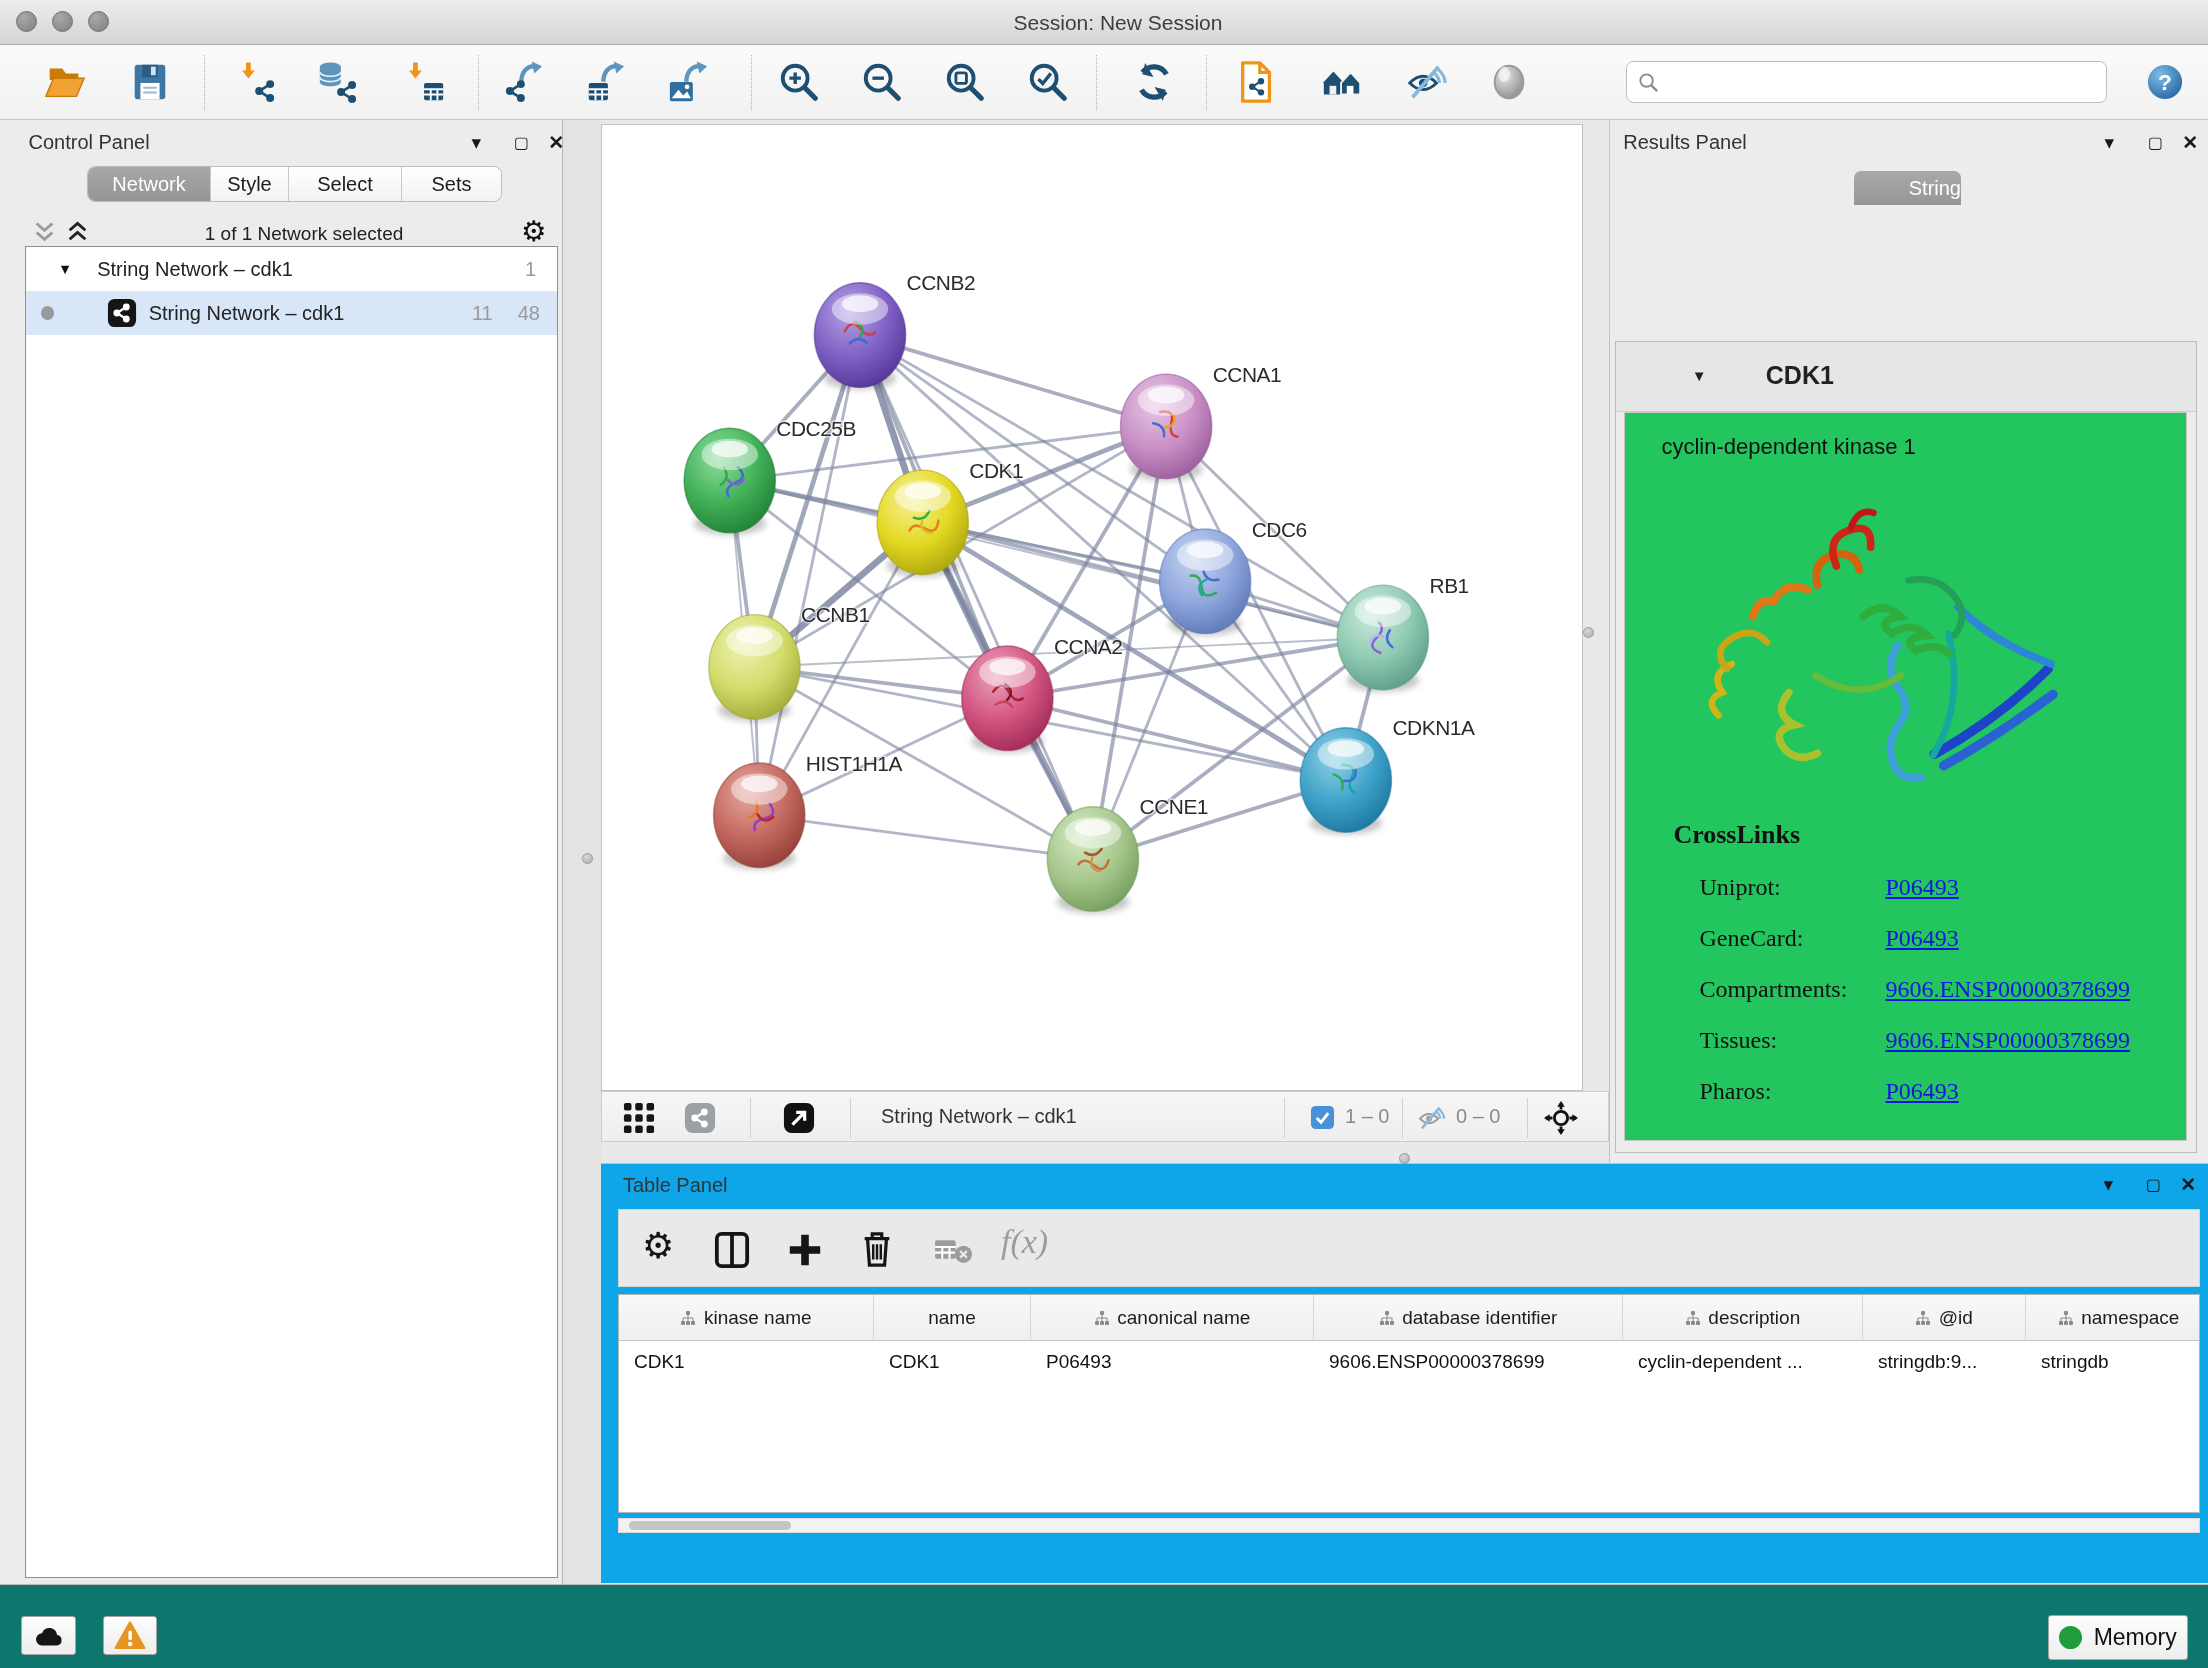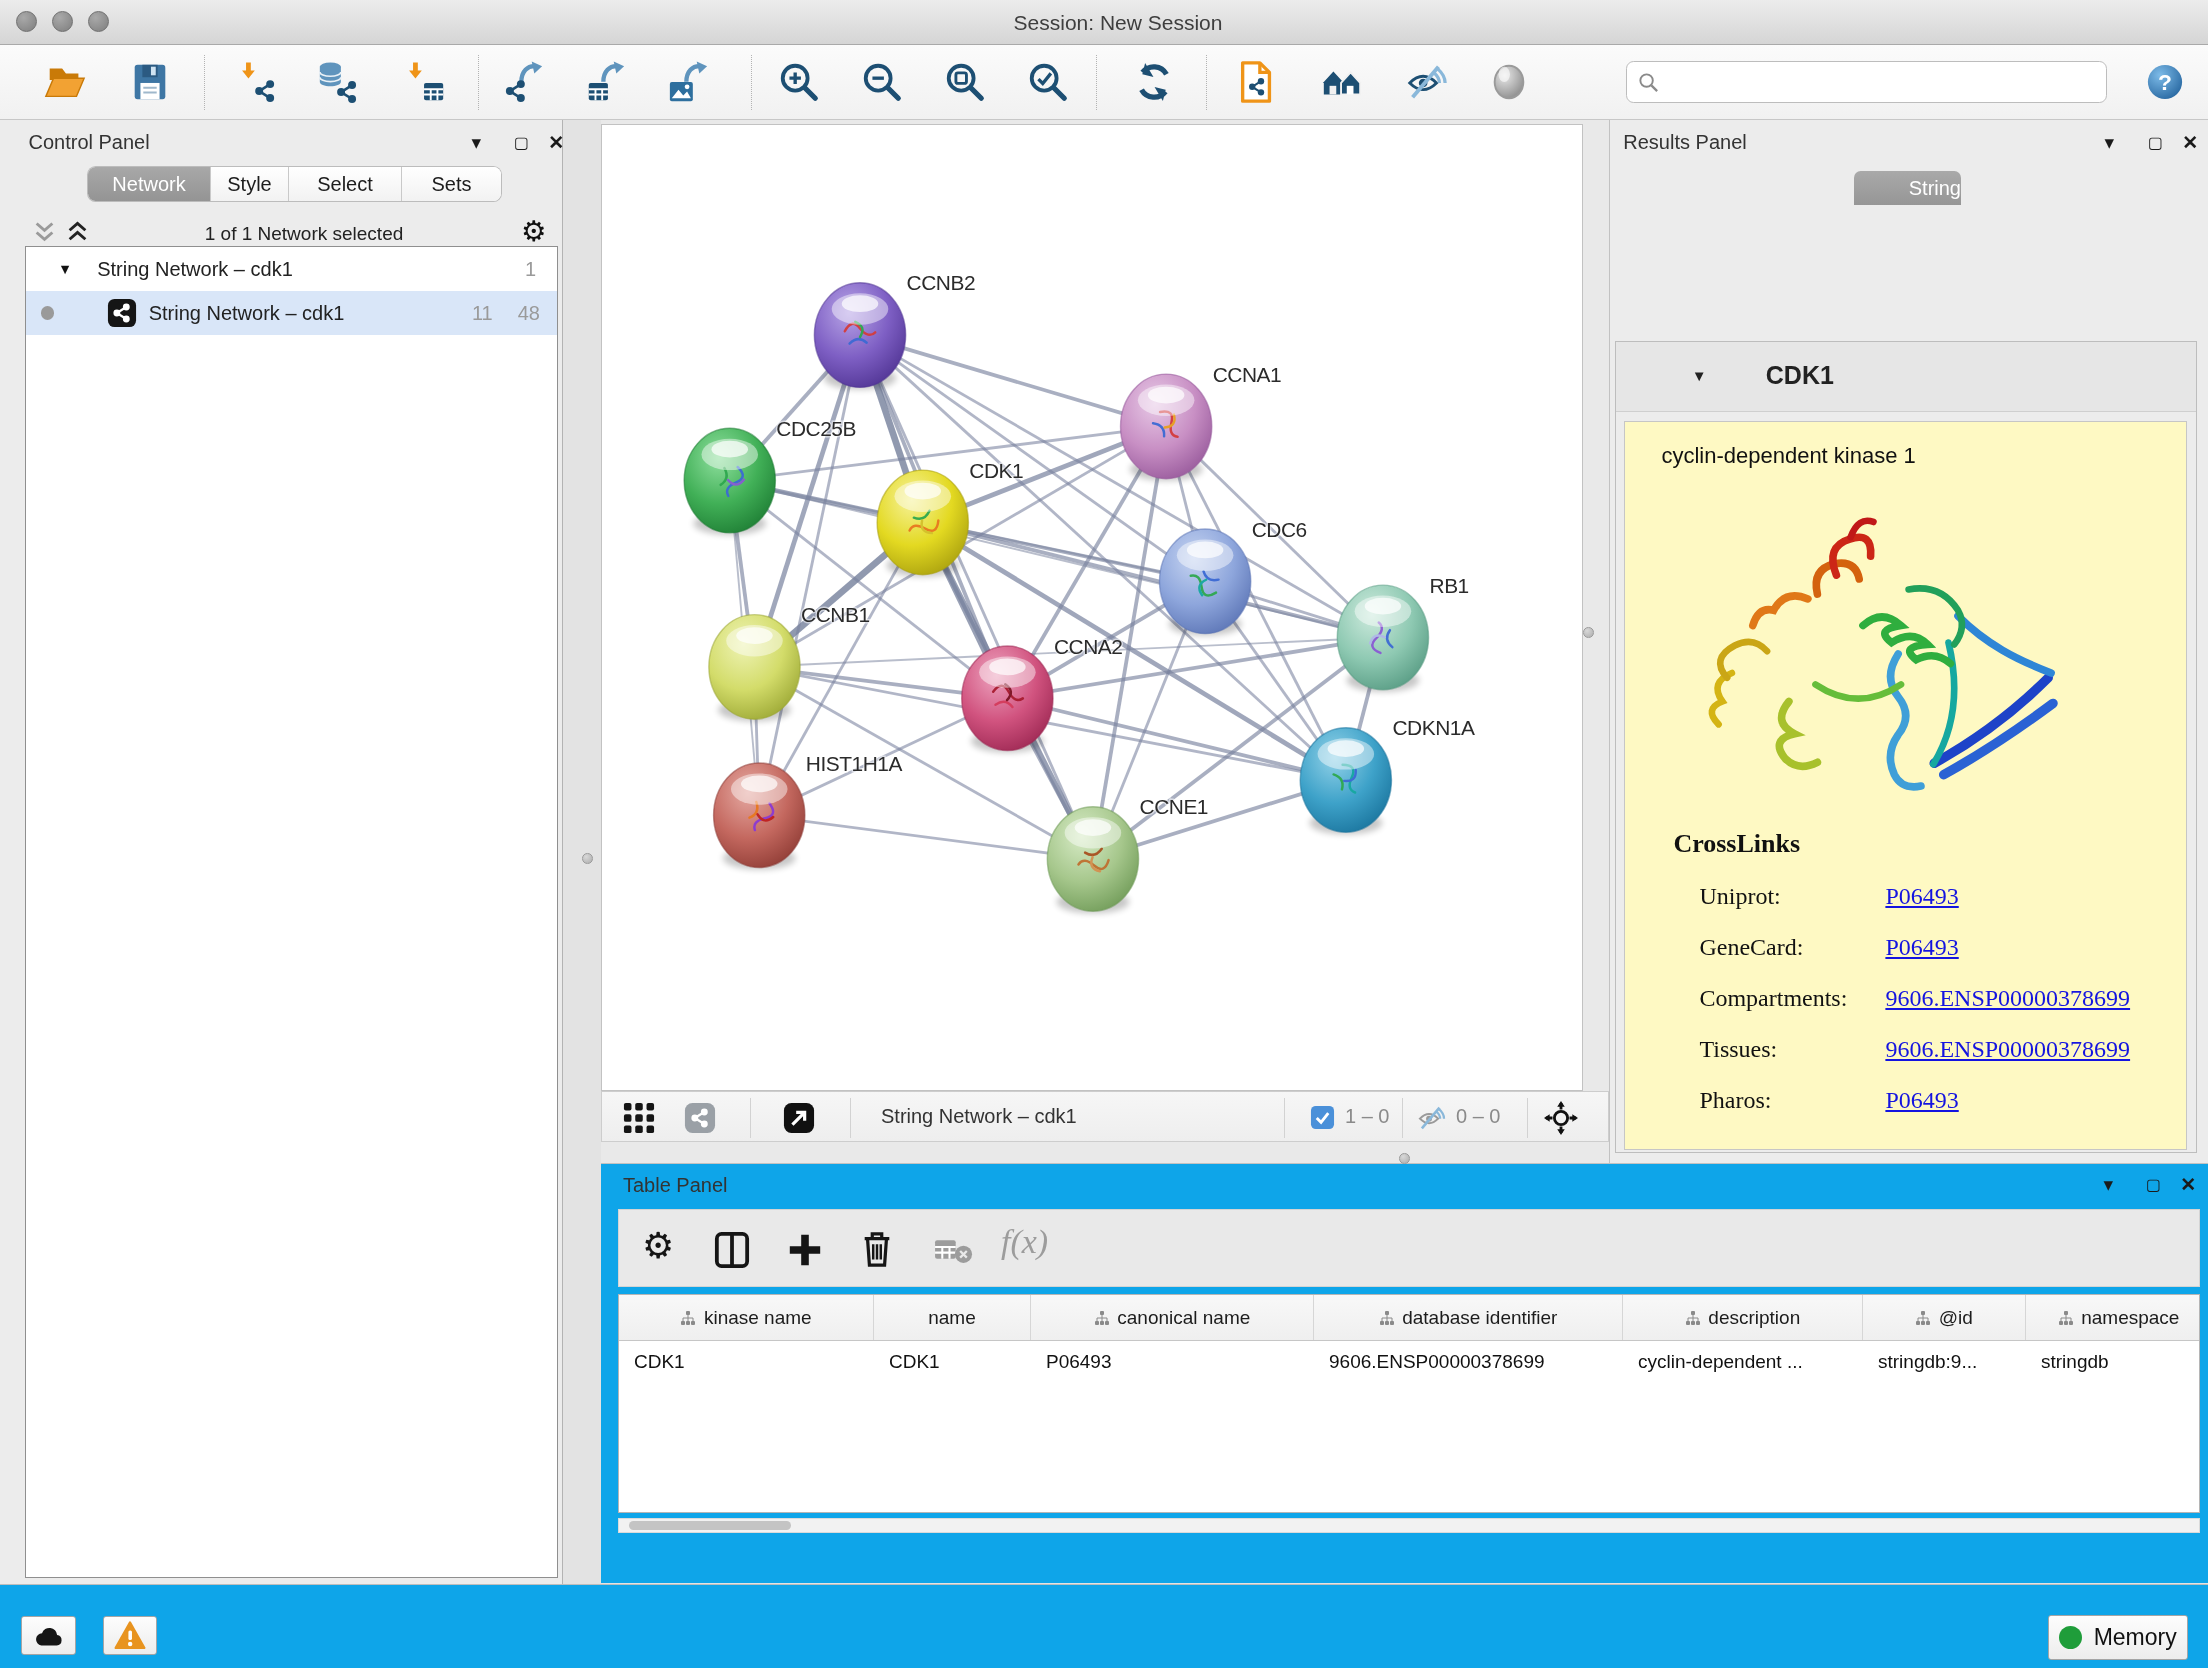--- a/index.html
+++ b/index.html
@@ -57,21 +57,21 @@
   
   #results-panel { position:absolute; left:1609px; top:120px; width:599px; height:1043px;
     background:#ececec; border-left:1px solid #c2c2c2; }
   #rp-tab { position:absolute; left:244px; top:51px; width:107px; height:34px; border-radius:6.7px 6.7px 0 0;
     background:linear-gradient(#a9a9a9,#969696); color:#fff; font-size:20px; text-align:right; line-height:34px; }
   #rp-btnbox { position:absolute; left:4.8px; top:84px; width:582px; height:137px; background:#eaeaea; border:1px solid #bdbdbd; }
   .rp-btn { position:absolute; top:61px; height:49px; background:linear-gradient(#ffffff,#f4f4f4);
     border:1px solid #b9b9b9; border-radius:6.7px; font-size:21px; text-align:center; }
   #rp-section { position:absolute; left:4.8px; top:221px; width:582px; height:812px; background:#ececec; border:1px solid #bdbdbd; }
   #rp-sec-head { position:absolute; left:0; top:0; right:0; height:70px; background:#e6e6e6; border-bottom:1px solid #cfcfcf; }
-  #rp-sec-body { position:absolute; left:8.6px; top:70px; width:563px; height:729px; background:#fef9c3; border:1px solid #c6c6c6;margin-top:9px; }
+  #rp-sec-body { position:absolute; left:8.6px; top:70px; width:563px; height:729px; background:#22c55e; border:1px solid #c6c6c6; }
   #rp-desc { position:absolute; left:36px; top:21px; font-size:22px; color:#111; }
   #crosslinks-title { position:absolute; left:48px; top:407px; font-family:"Liberation Serif",serif; font-weight:bold; font-size:26px; color:#111; }
   #crosslinks-rows { position:absolute; left:74px; top:449px; width:476px; }
   .cl-row { height:51px; display:flex; align-items:center; font-family:"Liberation Serif",serif; font-size:24px; }
   .cl-label { width:186px; color:#111; }
   .cl-link { color:#1414e0; text-decoration:underline; }
 
   
   #table-panel { position:absolute; left:601px; top:1163px; width:1607px; height:420px;
     background:#0ea5e9; border-top:1px solid #c2c2c2; }
@@ -80,21 +80,21 @@
   #tbl-head { display:flex; height:46px; background:linear-gradient(#f8f8f8,#efefef); border-bottom:1px solid #c6c6c6; }
   .th { display:flex; align-items:center; justify-content:center; gap:7.6px; font-size:19px; color:#1c1c1c;
     border-right:1px solid #d6d6d6; overflow:hidden; white-space:nowrap; flex-shrink:0; }
   #tbl-row { display:flex; height:42px; }
   .td { display:flex; align-items:center; padding-left:15px; font-size:19px; color:#111;
     overflow:hidden; white-space:nowrap; flex-shrink:0; }
   #tp-hscroll { position:absolute; left:17px; top:354px; width:1582px; height:15px; background:#f2f2f2; border:1px solid #dadada; }
   #tp-hthumb { position:absolute; left:9.5px; top:1.9px; width:162px; height:9.5px; background:#c4c4c4; border-radius:4.8px; }
 
   
-  #status-bar { position:absolute; left:0; top:1584px; width:2208px; height:85px; background:#0ea5e9; border-top:1px solid #bdbdbd; }
+  #status-bar { position:absolute; left:0; top:1584px; width:2208px; height:85px; background:#0f766e; border-top:1px solid #bdbdbd; }
   .sb-btn { position:absolute; top:31px; height:39px; background:linear-gradient(#fdfdfd,#ededed);
     border:1px solid #a5a5a5; border-radius:2.9px; display:flex; align-items:center; justify-content:center; }
   #memory-btn { top:29.5px; height:45px; font-size:23px; gap:11.4px; color:#111; }
   #memory-dot { width:23px; height:23px; border-radius:50%; }
 
   .splitter-dot { position:absolute; width:10.5px; height:10.5px; border-radius:50%;
     background:radial-gradient(circle at 35% 30%, #d8d8d8, #adadad); border:1px solid #9c9c9c; }
   .navy { color:#1d4f73; }
   .steel { color:#5f94bd; }
   .orange { color:#ef9418; }

